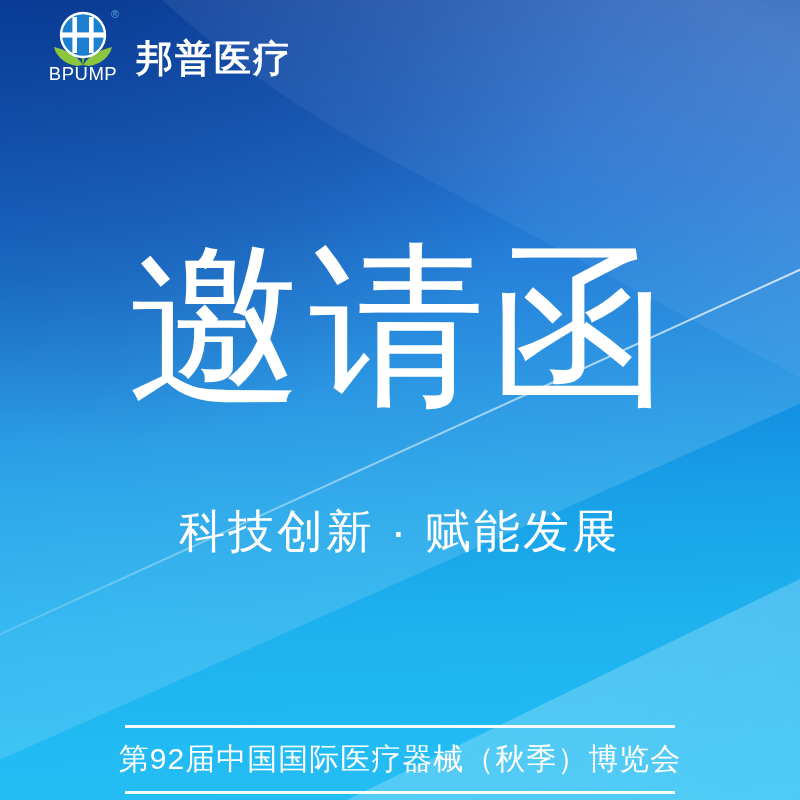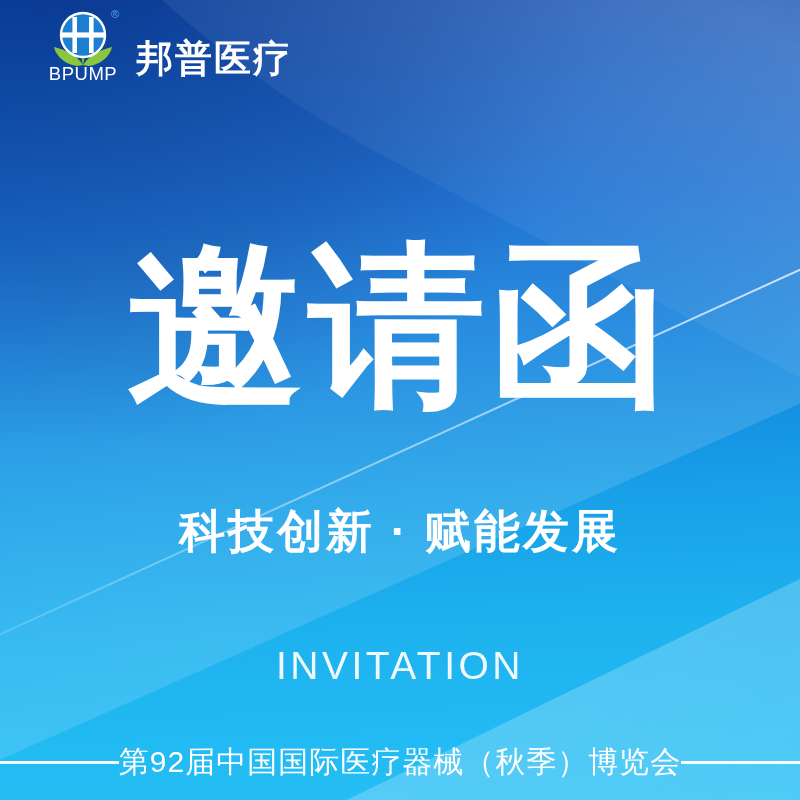--- a/index.html
+++ b/index.html
@@ -191,36 +191,36 @@
   }
 
   
   .title-main {
     position: absolute;
     top: 238px;
     left: 0;
     width: 100%;
     text-align: center;
     font-size: 176px;
-    font-weight: 700;
+    font-weight: 400;
     color: #ffffff;
     line-height: 1;
     letter-spacing: 6px;
     z-index: 5;
     white-space: nowrap;
   }
 
   .subtitle {
     position: absolute;
     top: 508px;
     left: 0;
     width: 100%;
     text-align: center;
     font-size: 46px;
-    font-weight: 700;
+    font-weight: 400;
     color: #ffffff;
     letter-spacing: 3px;
     line-height: 1;
     z-index: 5;
   }
 
   .invitation-en {
     position: absolute;
     top: 646px;
     left: 0;
@@ -234,21 +234,21 @@
     z-index: 5;
   }
 
   
   .footer {
     position: absolute;
     left: 0;
     bottom: 6px;
     width: 100%;
     display: flex;
-    flex-direction: row;
+    flex-direction: column;
     align-items: center;
     z-index: 5;
   }
   .rule {
     width: 550px;
     height: 3px;
     background: rgba(255,255,255,0.95);
   }
   .footer-text {
     font-size: 30px;
@@ -297,21 +297,20 @@
       </div>
       <div class="logo-word">BPUMP</div>
     </div>
     <div class="brand-name">邦普医疗</div>
   </div>
 
   <div class="title-main">邀请函</div>
 
   <div class="subtitle">科技创新 · 赋能发展</div>
 
-  <div class="invitation-en">INVITATION</div>
 
   <div class="footer">
     <div class="rule"></div>
     <div class="footer-text">第92届中国国际医疗器械（秋季）博览会</div>
     <div class="rule"></div>
   </div>
 
 </div>
 
 </body></html>

